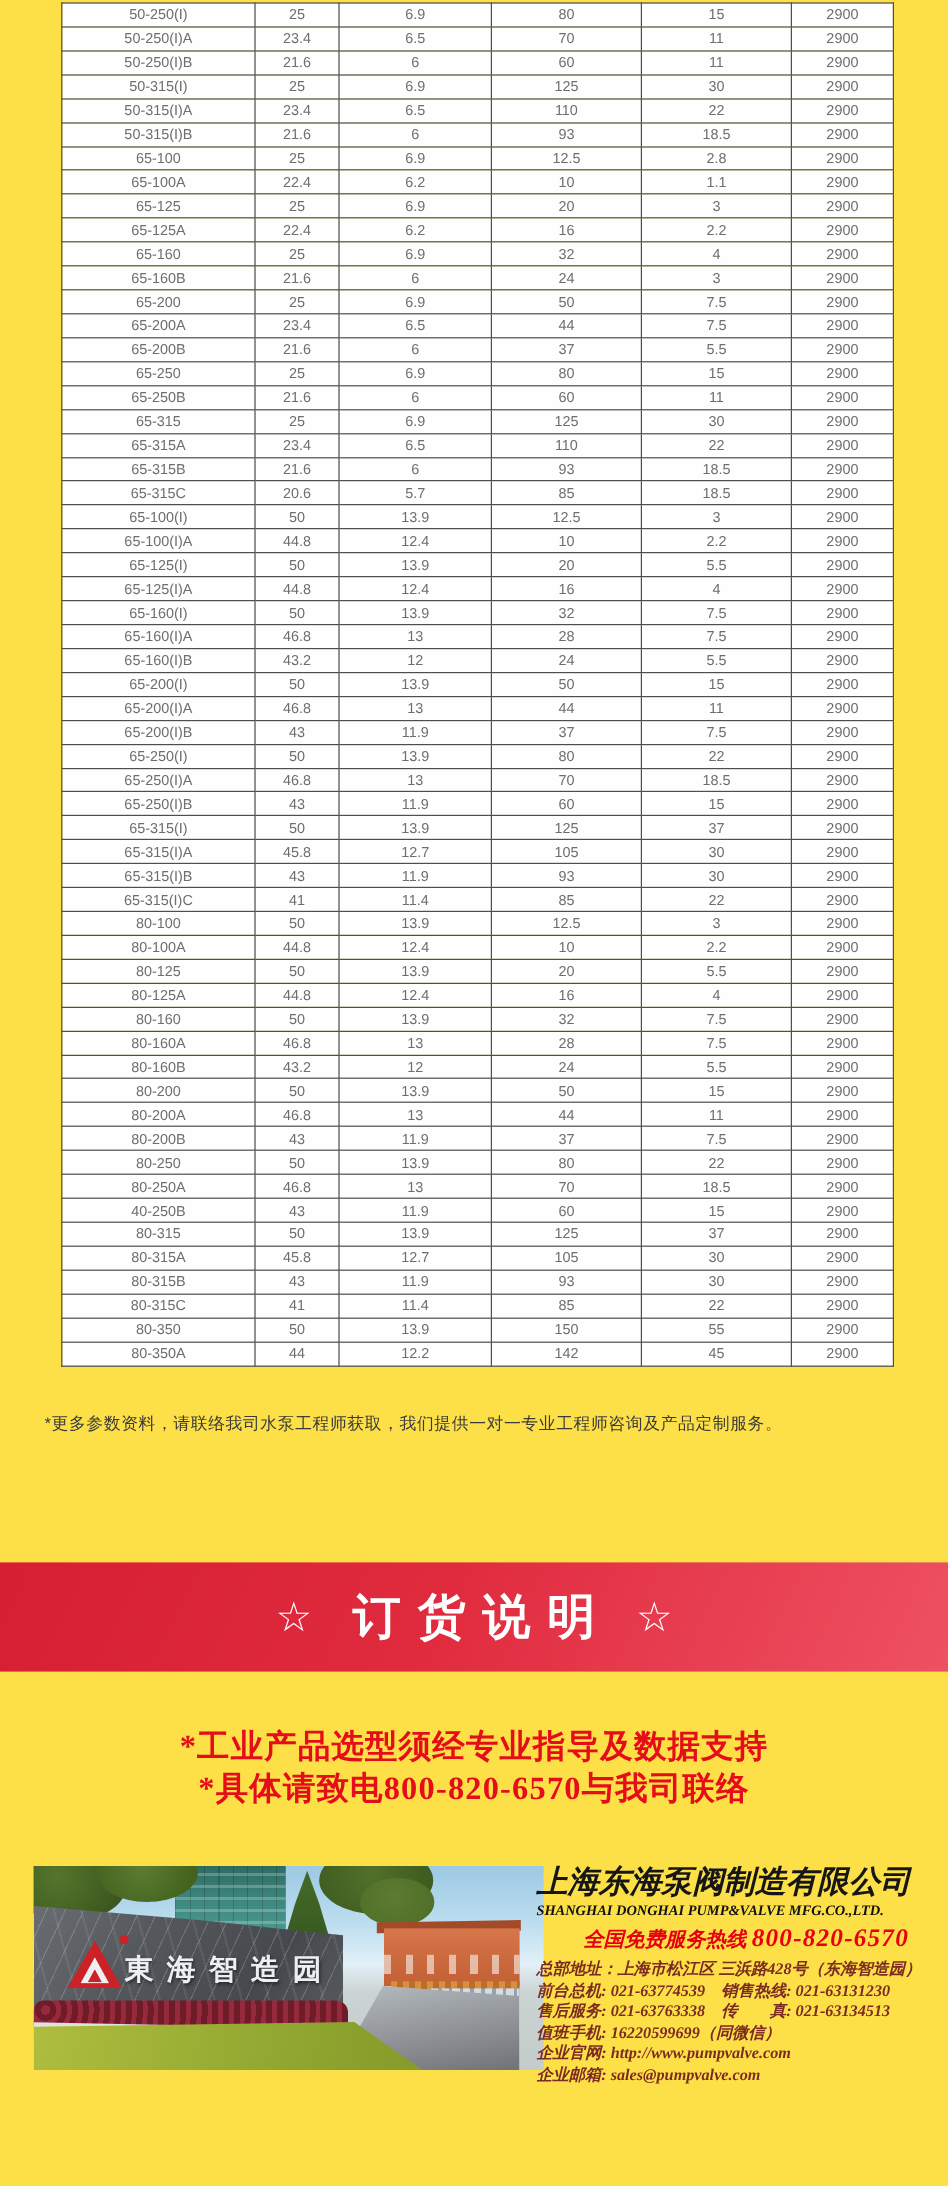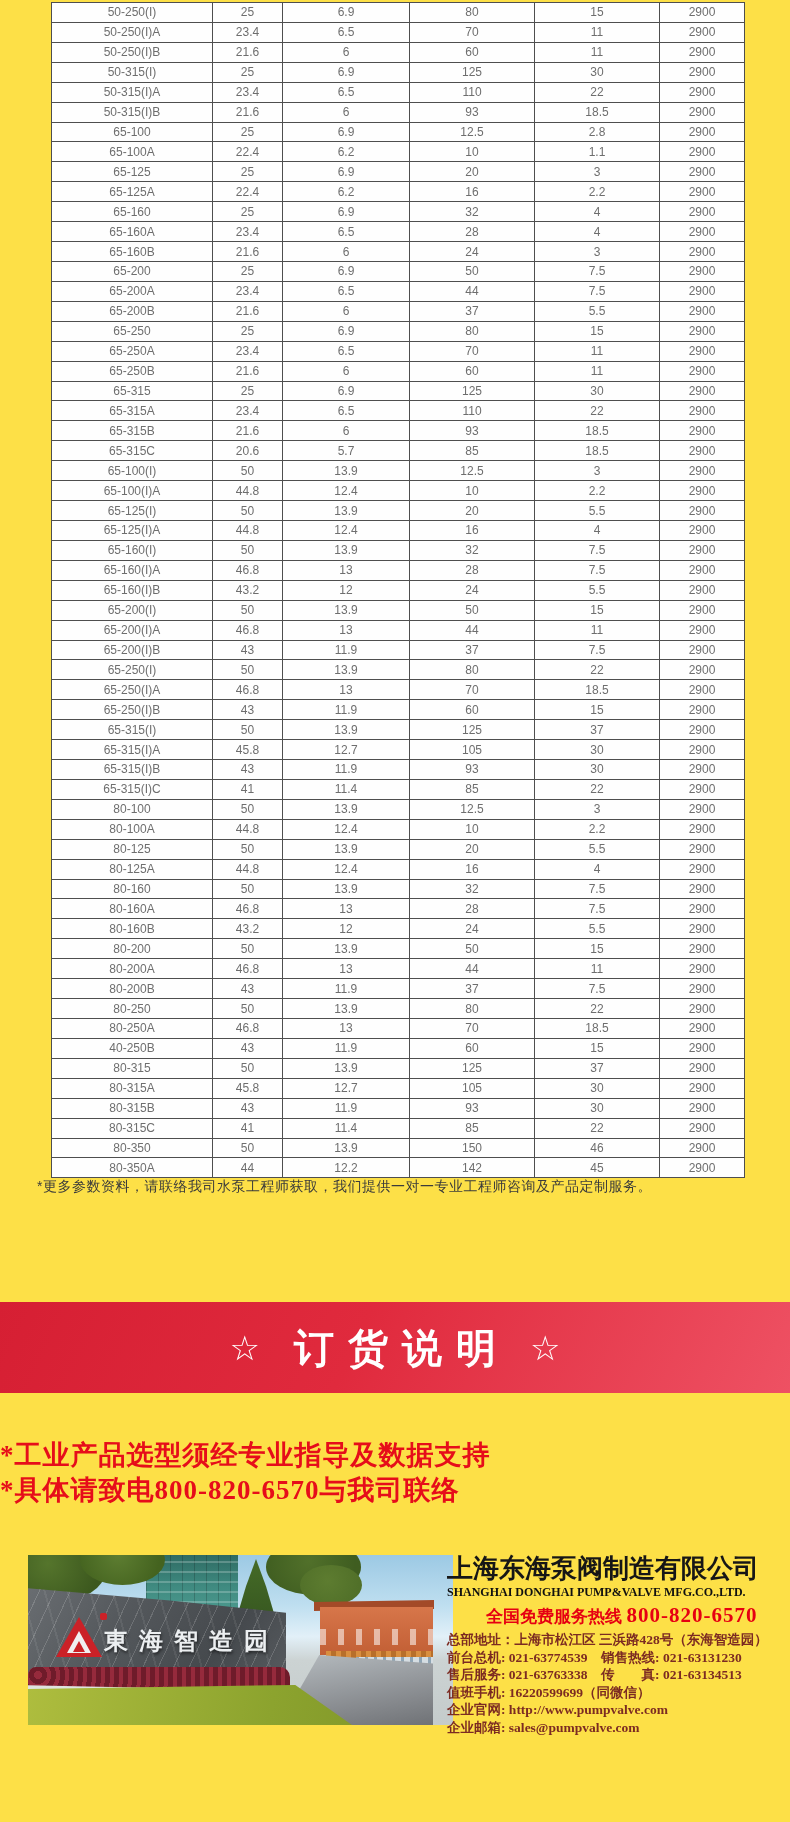--- a/index.html
+++ b/index.html
@@ -16,21 +16,21 @@
   .note{position:absolute;left:37px;top:1178px;margin:0;font-size:14px;color:#3b3b3b;letter-spacing:0.5px;}
 
   
   .banner{position:absolute;left:0;top:1302px;width:790px;height:91px;
     background:linear-gradient(115deg,#d61f33 0%,#e02a3d 45%,#ee5163 100%);
     display:flex;align-items:center;justify-content:center;gap:20px;color:#fff;}
   .banner .star{font-size:34px;line-height:1;font-weight:bold;}
   .banner .banner-title{font-size:40px;font-weight:bold;letter-spacing:14px;text-indent:14px;line-height:1;}
 
   
-  .notices{position:absolute;left:0;top:1438px;width:790px;text-align:left;}
+  .notices{position:absolute;left:0;top:1438px;width:790px;text-align:center;}
   .notice-line{font-family:"Liberation Serif","DejaVu Serif",serif;font-weight:bold;font-size:27px;line-height:35px;color:#e60d1a;letter-spacing:1px;}
 
   
   .photo{position:absolute;left:28px;top:1555px;width:425px;height:170px;overflow:hidden;
     background:linear-gradient(180deg,#9cc9e4 0%,#bfdff0 30%,#e2f0f8 48%,#ccd3d3 62%,#c4cbcb 100%);}
   .photo *{position:absolute;}
   .glass{left:118px;top:0;width:92px;height:78px;
     background:linear-gradient(180deg,#2e6b63,#3f8a80 40%,#57a79b),#3f8a80;
     background-blend-mode:normal;}
   .glass:after{content:"";position:absolute;inset:0;
@@ -67,21 +67,21 @@
   .sign{left:76px;top:44px;font-size:24px;font-weight:bold;color:#eceff1;letter-spacing:11px;white-space:nowrap;
     text-shadow:1px 2px 3px rgba(0,0,0,.55);}
   .hedge{left:0;top:112px;width:262px;height:23px;border-radius:8px 10px 3px 3px;
     background:repeating-radial-gradient(circle at 10px 8px,#962a3c 0 4px,#6f1b2a 4px 9px);}
   .curb{left:0;top:133px;width:272px;height:4px;background:#dfe3df;transform:skewY(1.2deg);}
   .lawn{left:0;top:130px;width:405px;height:40px;
     background:linear-gradient(100deg,#aebd3e,#8ca32e 60%,#7e9428);
     clip-path:polygon(0 10%,66% 0,80% 100%,0 100%);}
 
   
-  .company{position:absolute;left:447px;top:1553px;width:340px;}
+  .company{position:absolute;left:447px;top:1553px;width:340px;font-style:italic;}
   .cname{font-size:26px;font-weight:bold;color:#161616;line-height:31px;white-space:nowrap;}
   .ename{font-family:"Liberation Serif","DejaVu Serif",serif;font-weight:bold;font-size:12px;color:#101010;
     line-height:15px;margin-top:1px;white-space:nowrap;}
   .hotline{margin-top:4px;line-height:22px;white-space:nowrap;color:#e60012;}
   .hotline .hl-label{font-size:17px;font-weight:bold;margin-left:39px;}
   .hotline .hl-num{font-family:"Liberation Serif","DejaVu Serif",serif;font-size:21px;font-weight:bold;letter-spacing:1px;}
   .infolines{margin-top:3px;}
   .info-line{font-family:"Liberation Serif","DejaVu Serif",serif;font-weight:bold;font-size:13.5px;
     color:#7c2b22;line-height:17.6px;white-space:nowrap;}
 </style>
@@ -193,28 +193,20 @@
 
         <tr>
           <td>65-160</td>
           <td>25</td>
           <td>6.9</td>
           <td>32</td>
           <td>4</td>
           <td>2900</td>
         </tr>
 
-        <tr>
-          <td>65-160A</td>
-          <td>23.4</td>
-          <td>6.5</td>
-          <td>28</td>
-          <td>4</td>
-          <td>2900</td>
-        </tr>
 
         <tr>
           <td>65-160B</td>
           <td>21.6</td>
           <td>6</td>
           <td>24</td>
           <td>3</td>
           <td>2900</td>
         </tr>
 
@@ -247,28 +239,20 @@
 
         <tr>
           <td>65-250</td>
           <td>25</td>
           <td>6.9</td>
           <td>80</td>
           <td>15</td>
           <td>2900</td>
         </tr>
 
-        <tr>
-          <td>65-250A</td>
-          <td>23.4</td>
-          <td>6.5</td>
-          <td>70</td>
-          <td>11</td>
-          <td>2900</td>
-        </tr>
 
         <tr>
           <td>65-250B</td>
           <td>21.6</td>
           <td>6</td>
           <td>60</td>
           <td>11</td>
           <td>2900</td>
         </tr>
 
@@ -612,21 +596,21 @@
           <td>85</td>
           <td>22</td>
           <td>2900</td>
         </tr>
 
         <tr>
           <td>80-350</td>
           <td>50</td>
           <td>13.9</td>
           <td>150</td>
-          <td>46</td>
+          <td>55</td>
           <td>2900</td>
         </tr>
 
         <tr>
           <td>80-350A</td>
           <td>44</td>
           <td>12.2</td>
           <td>142</td>
           <td>45</td>
           <td>2900</td>

